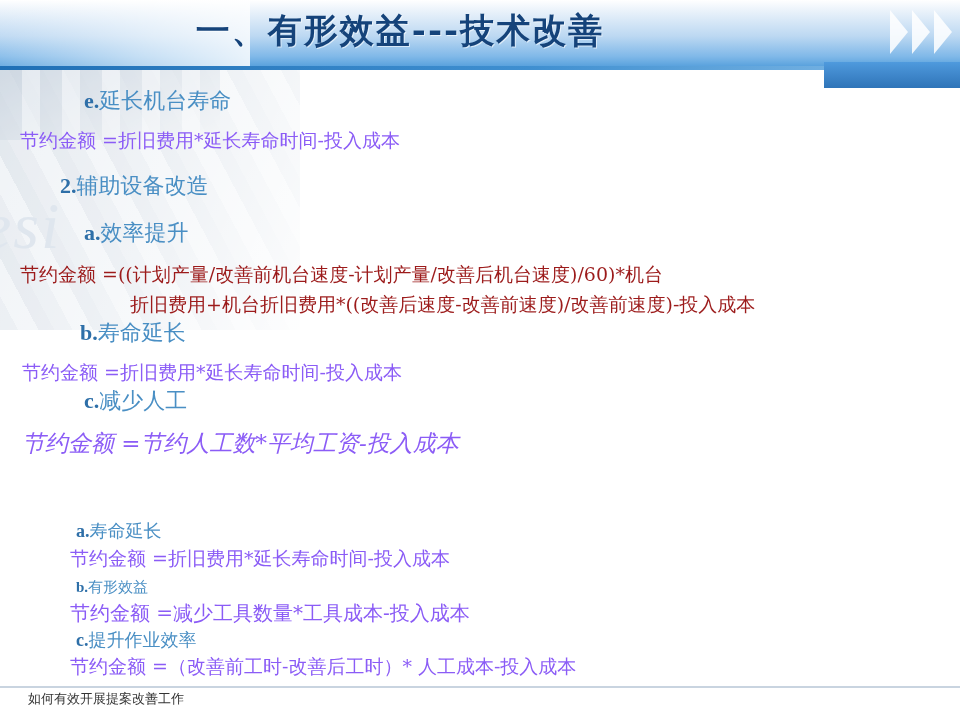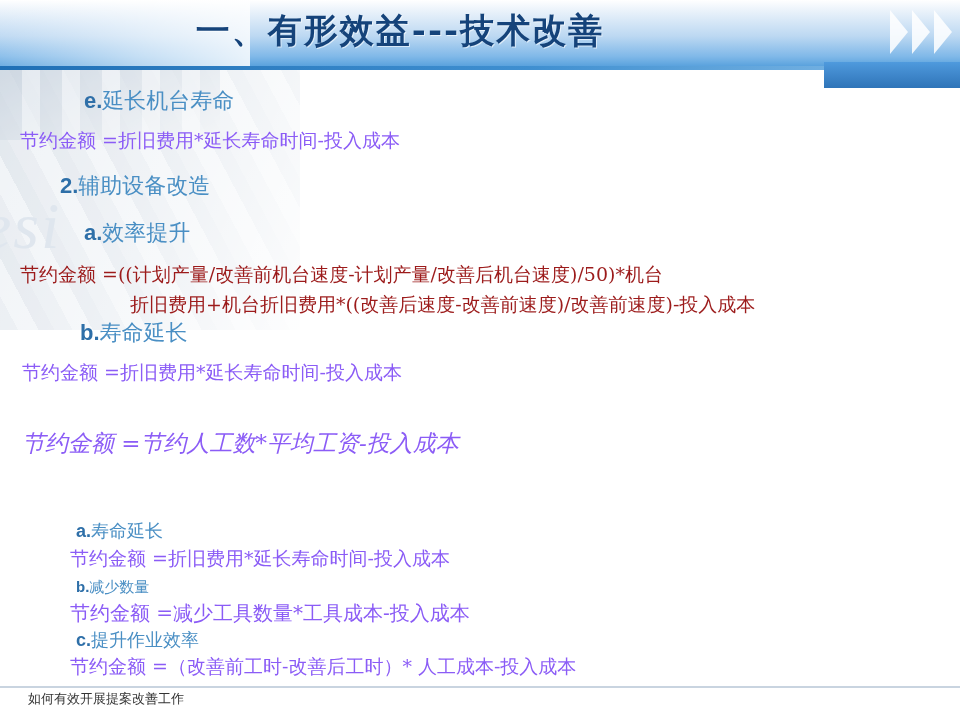--- a/index.html
+++ b/index.html
@@ -71,21 +71,21 @@
   .chev.c3 { right:8px; }
   .corner-tab {
     position:absolute; right:0; top:62px; width:136px; height:26px;
     background:linear-gradient(180deg,#4f9add,#2f74b8);
   }
   
   .content { position:absolute; left:0; top:66px; width:960px; height:612px; }
   .ln { position:absolute; white-space:nowrap; }
 
   .hl {            
-    font-family:Liberation Sans, sans-serif;
+    font-family:Liberation Serif, serif;
     color:#4a8fc4;
   }
   .hl b { color:#2e6fa8; }
   .form {          
     font-family:"DejaVu Serif","Liberation Serif",serif;
     color:#8b5cf6;
   }
   .form-red {
     font-family:"DejaVu Serif","Liberation Serif",serif;
     color:#9c1b1b;
@@ -128,28 +128,29 @@
   </div>
   <div class="title">一、有形效益---技术改善</div>
   <div class="header-underline"></div>
   <div class="corner-tab"></div>
 
   <div class="content" id="content">
       <div class="ln hl" style="left: 84px; top: 20px; font-size: 22px;"><b>e.</b><span>延长机台寿命</span></div>
       <div class="ln form" style="left: 20px; top: 62px; font-size: 19px;">节约金额  =折旧费用*延长寿命时间-投入成本</div>
       <div class="ln hl" style="left: 60px; top: 105px; font-size: 22px;"><b>2.</b><span>辅助设备改造</span></div>
       <div class="ln hl" style="left: 84px; top: 152px; font-size: 22px;"><b>a.</b><span>效率提升</span></div>
-      <div class="ln form-red" style="left: 20px; top: 196px; font-size: 19px;">节约金额  =((计划产量/改善前机台速度-计划产量/改善后机台速度)/50)*机台</div>
+      <div class="ln form-red" style="left: 20px; top: 196px; font-size: 19px;">节约金额  =((计划产量/改善前机台速度-计划产量/改善后机台速度)/60)*机台</div>
       <div class="ln hl" style="left: 80px; top: 252px; font-size: 22px;"><b>b.</b><span>寿命延长</span></div>
       <div class="ln form-red" style="left: 130px; top: 226px; font-size: 19px;">折旧费用+机台折旧费用*((改善后速度-改善前速度)/改善前速度)-投入成本</div>
       <div class="ln form" style="left: 22px; top: 294px; font-size: 19px;">节约金额  =折旧费用*延长寿命时间-投入成本</div>
+      <div class="ln hl" style="left: 84px; top: 320px; font-size: 22px;"><b>c.</b><span>减少人工</span></div>
       <div class="ln form" style="left: 22px; top: 362px; font-size: 23px; font-style: italic;">节约金额  =节约人工数*平均工资-投入成本</div>
       <div class="ln hl" style="left: 76px; top: 453px; font-size: 18px;"><b>a.</b><span>寿命延长</span></div>
       <div class="ln form" style="left: 70px; top: 480px; font-size: 19px;">节约金额  =折旧费用*延长寿命时间-投入成本</div>
-      <div class="ln hl" style="left: 76px; top: 512px; font-size: 15px;"><b>b.</b><span>减少数量</span></div>
+      <div class="ln hl" style="left: 76px; top: 512px; font-size: 15px;"><b>b.</b><span>有形效益</span></div>
       <div class="ln form" style="left: 70px; top: 534px; font-size: 20px; text-align: center;">节约金额  =减少工具数量*工具成本-投入成本</div>
       <div class="ln hl" style="left: 76px; top: 562px; font-size: 18px;"><b>c.</b><span>提升作业效率</span></div>
       <div class="ln form" style="left: 70px; top: 588px; font-size: 19px;">节约金额  =（改善前工时-改善后工时）* 人工成本-投入成本</div>
     </div>
 
   <div class="footer-band"></div>
   <div class="footer-rule"></div>
   <div class="footer-left">如何有效开展提案改善工作</div>
   <div class="footer-right">头条号 / 张应春谈管理</div>
 </div>

